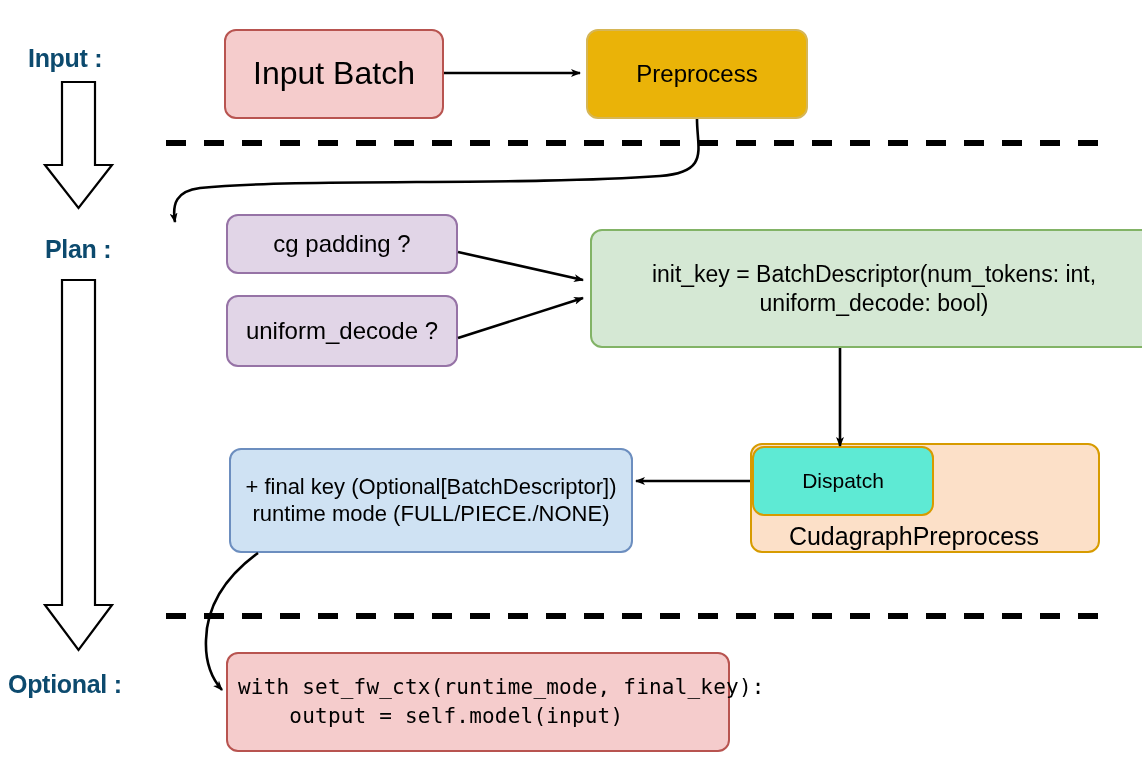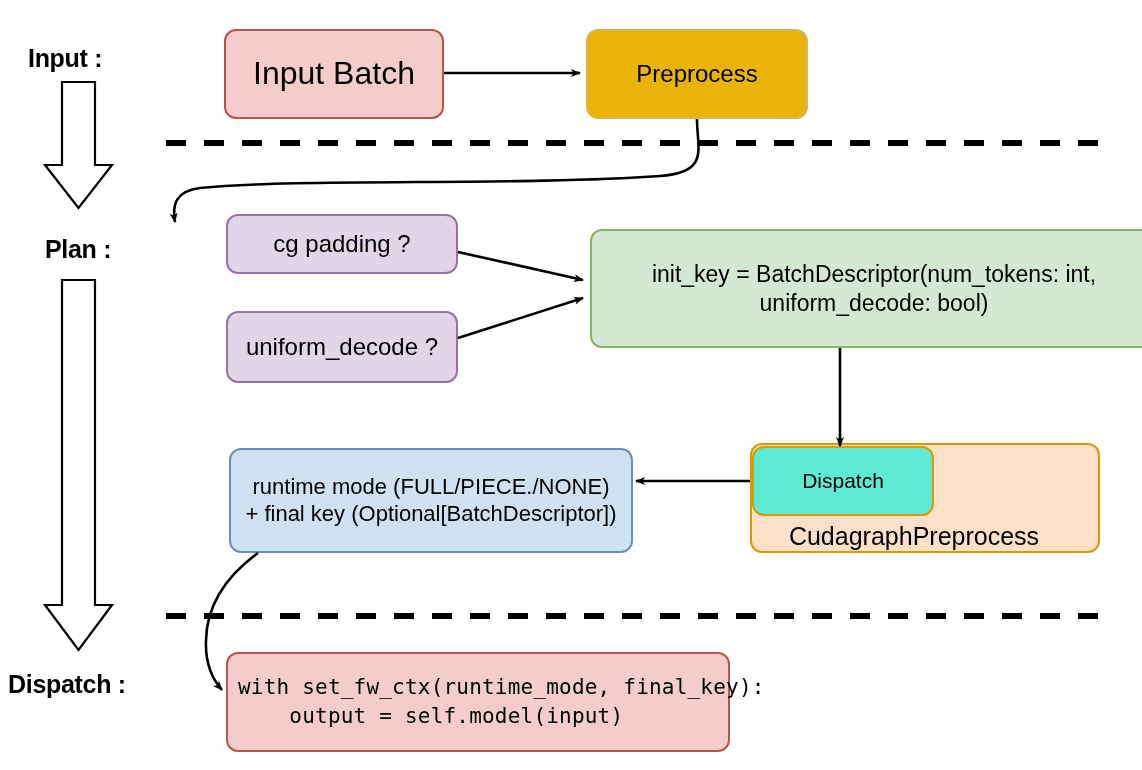--- a/index.html
+++ b/index.html
@@ -15,21 +15,21 @@
     width: 1142px;
     height: 770px;
     background: #ffffff;
     overflow: hidden;
   }
   .stage-label {
     position: absolute;
     font-family: "Liberation Sans", sans-serif;
     font-weight: bold;
     font-size: 25px;
-    color: #000000;
+    color: #0c4a6e;
     white-space: nowrap;
     letter-spacing: -0.3px;
   }
   .node {
     position: absolute;
     box-sizing: border-box;
     border-radius: 12px;
     border-width: 2px;
     border-style: solid;
     display: flex;
@@ -69,38 +69,38 @@
 </style>
 </head>
 <body>
 
 <div id="canvas">
 
   <div class="stage-label" style="left:28px; top:44px;">Input :</div>
 
   <div class="stage-label" style="left:45px; top:235px;">Plan :</div>
 
-  <div class="stage-label" style="left:8px; top:670px;">Dispatch :</div>
+  <div class="stage-label" style="left:8px; top:670px;">Optional :</div>
 
   <div class="node node-pink" style="left:224px; top:29px; width:220px; height:90px; font-size:32px;">Input Batch</div>
 
   <div class="node node-yellow" style="left:586px; top:29px; width:222px; height:90px; font-size:24px;">Preprocess</div>
 
   <div class="node node-purple" style="left:226px; top:214px; width:232px; height:60px; font-size:24px;">cg padding ?</div>
 
-  <div class="node node-purple" style="left:226px; top:311px; width:232px; height:72px; font-size:24px;">uniform_decode ?</div>
+  <div class="node node-purple" style="left:226px; top:295px; width:232px; height:72px; font-size:24px;">uniform_decode ?</div>
 
   <div class="node node-green" style="left:590px; top:229px; width:568px; height:119px; font-size:23px; flex-direction:column;align-items:center;">
     <span>init_key = BatchDescriptor(num_tokens: int,</span>
     <span>uniform_decode: bool)</span>
   </div>
 
   <div class="node node-blue" style="left:229px; top:448px; width:404px; height:105px; font-size:22px; flex-direction:column;">
+    <span>+ final key (Optional[BatchDescriptor])</span>
     <span>runtime mode (FULL/PIECE./NONE)</span>
-    <span>+ final key (Optional[BatchDescriptor])</span>
   </div>
 
   <div class="node node-orange-outer" style="left:750px; top:443px; width:350px; height:110px; font-size:25px; align-items:flex-end; justify-content:center; padding-right:22px;">
     <span>Cudagraph</span>
     <span>Preprocess</span>
   </div>
 
   <div class="node node-orange-inner" style="left:752px; top:446px; width:182px; height:70px; font-size:21px;">Dispatch</div>
 
   <div class="node node-pink code-node" style="left:226px; top:652px; width:504px; height:100px; flex-direction:column; align-items:flex-start; justify-content:center;">

